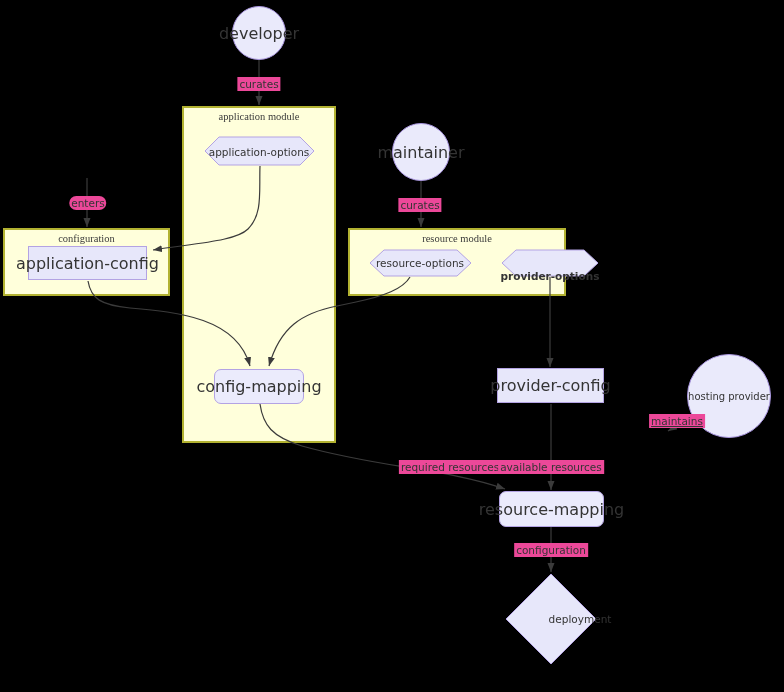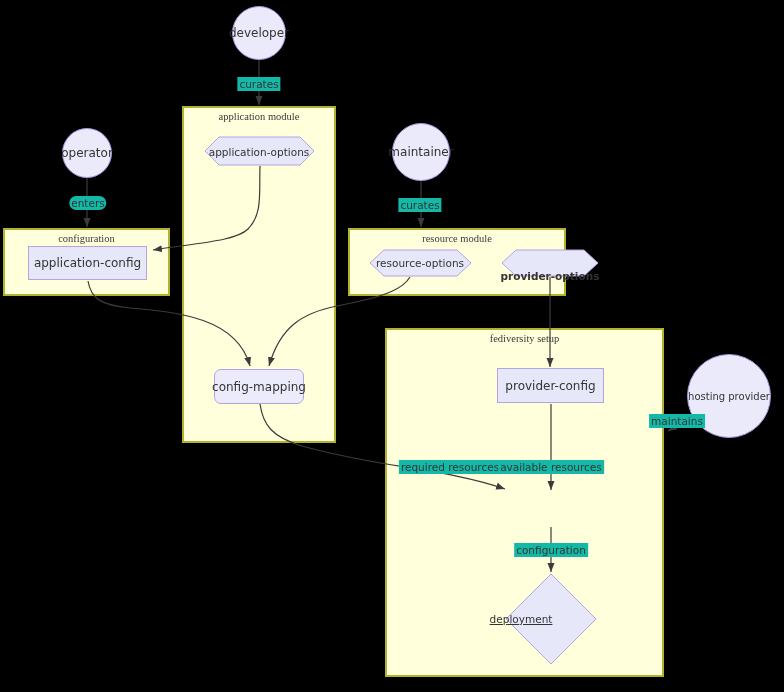--- a/index.html
+++ b/index.html
@@ -12,54 +12,51 @@
     position:absolute; background:#ffffdb; border:2px solid #b2b231;
     box-sizing:border-box; z-index:1;font-family:Liberation Serif, serif;
   }
   .cluster-title {
     position:absolute; top:3px; left:0; right:0; text-align:center;
     font-size:10.5px; color:#3a3a3a; white-space:nowrap;
   }
   svg.edges { position:absolute; left:0; top:0; z-index:2; }
   .node {
     position:absolute; display:flex; align-items:center; justify-content:center;
-    font-size:12px; color:#343434; box-sizing:border-box; z-index:3;
+    font-size:16px; color:#343434; box-sizing:border-box; z-index:3;
     white-space:nowrap;
   }
   .circle {
     background:#eaeafb; border:1.5px solid #a794dd; border-radius:50%;
   }
   .rect { background:#e7e7fa; border:1px solid #b3a3e3; }
   .round { background:#ebebfc; border:1px solid #b3a3e3; border-radius:7px; }
   .shape-label {
     position:absolute; transform:translate(-50%,-50%); font-size:10.5px;
     color:#343434; z-index:3; white-space:nowrap;
   }
   .edge-label {
     position:absolute; transform:translate(-50%,-50%); font-size:10.5px;
-    color:#343434; background:#14b8a6; padding:0 2px; z-index:4;
+    color:#343434; background:#ec4899; padding:0 2px; z-index:4;
     white-space:nowrap; line-height:14px;
   }
 </style>
 </head>
 <body>
 
 <div class="canvas">
 
   <div class="cluster" style="left:182px; top:106px; width:154px; height:337px;">
     <div class="cluster-title">application module</div>
   </div>
   <div class="cluster" style="left:3px; top:228px; width:167px; height:68px;">
     <div class="cluster-title">configuration</div>
   </div>
   <div class="cluster" style="left:348px; top:228px; width:218px; height:68px;">
     <div class="cluster-title">resource module</div>
-  </div>
-  <div class="cluster" style="left:385px; top:328px; width:279px; height:349px;">
-    <div class="cluster-title">fediversity setup</div>
   </div>
 
   <svg class="edges" width="784" height="692">
     <defs>
       <marker id="arrow" markerUnits="userSpaceOnUse" markerWidth="10" markerHeight="8" refX="9" refY="3.5" orient="auto">
         <path d="M0,0 L9,3.5 L0,7 Z" fill="#3b3b3b"></path>
       </marker>
     </defs>
     <g fill="none" stroke="#3b3b3b" stroke-width="1.2">
       <path d="M259,60 V105" marker-end="url(#arrow)"></path>
@@ -76,34 +73,34 @@
     </g>
     <g fill="#e7e7fa" stroke="#b3a3e3" stroke-width="1">
       <polygon points="205,151 219,137 300,137 314,151 300,165 219,165"></polygon>
       <polygon points="370,263 384,250 457,250 471,263 457,276 384,276"></polygon>
       <polygon points="502,263 516,250 584,250 598,263 584,276 516,276"></polygon>
       <polygon points="551,574 596,619 551,664 506,619"></polygon>
     </g>
   </svg>
 
   <div class="node circle" style="left:232px; top:6px; width:54px; height:54px;">developer</div>
-  <div class="node circle" style="left:62px; top:128px; width:50px; height:50px;">operator</div>
   <div class="node circle" style="left:392px; top:123px; width:58px; height:58px;text-align:center;">maintainer</div>
   <div class="node circle" style="left:687px; top:354px; width:84px; height:84px; font-size:10px;">hosting provider</div>
 
   <div class="node rect" style="left:497px; top:368px; width:107px; height:35px;">provider-config</div>
   <div class="node rect" style="left:28px; top:246px; width:119px; height:34px;">application-config</div>
   <div class="node round" style="left:214px; top:369px; width:90px; height:35px;">config-mapping</div>
+  <div class="node round" style="left:499px; top:491px; width:105px; height:36px;">resource-mapping</div>
 
   <div class="shape-label" style="left:259px; top:152px;">application-options</div>
   <div class="shape-label" style="left:420px; top:263px;">resource-options</div>
   <div class="shape-label" style="left:550px; top:276px;font-weight:bold;">provider-options</div>
-  <div class="shape-label" style="left:521px; top:619px;text-decoration:underline;">deployment</div>
+  <div class="shape-label" style="left:580px; top:619px;">deployment</div>
 
   <div class="edge-label" style="left:259px; top:84px;">curates</div>
   <div class="edge-label" style="left:88px; top:203px;border-radius:7px;">enters</div>
   <div class="edge-label" style="left:420px; top:205px;">curates</div>
   <div class="edge-label" style="left:450px; top:467px;">required resources</div>
   <div class="edge-label" style="left:551px; top:467px;">available resources</div>
   <div class="edge-label" style="left:551px; top:550px;">configuration</div>
-  <div class="edge-label" style="left:677px; top:421px;">maintains</div>
+  <div class="edge-label" style="left:677px; top:421px;text-decoration:underline;">maintains</div>
 
 </div>
 
 </body></html>

